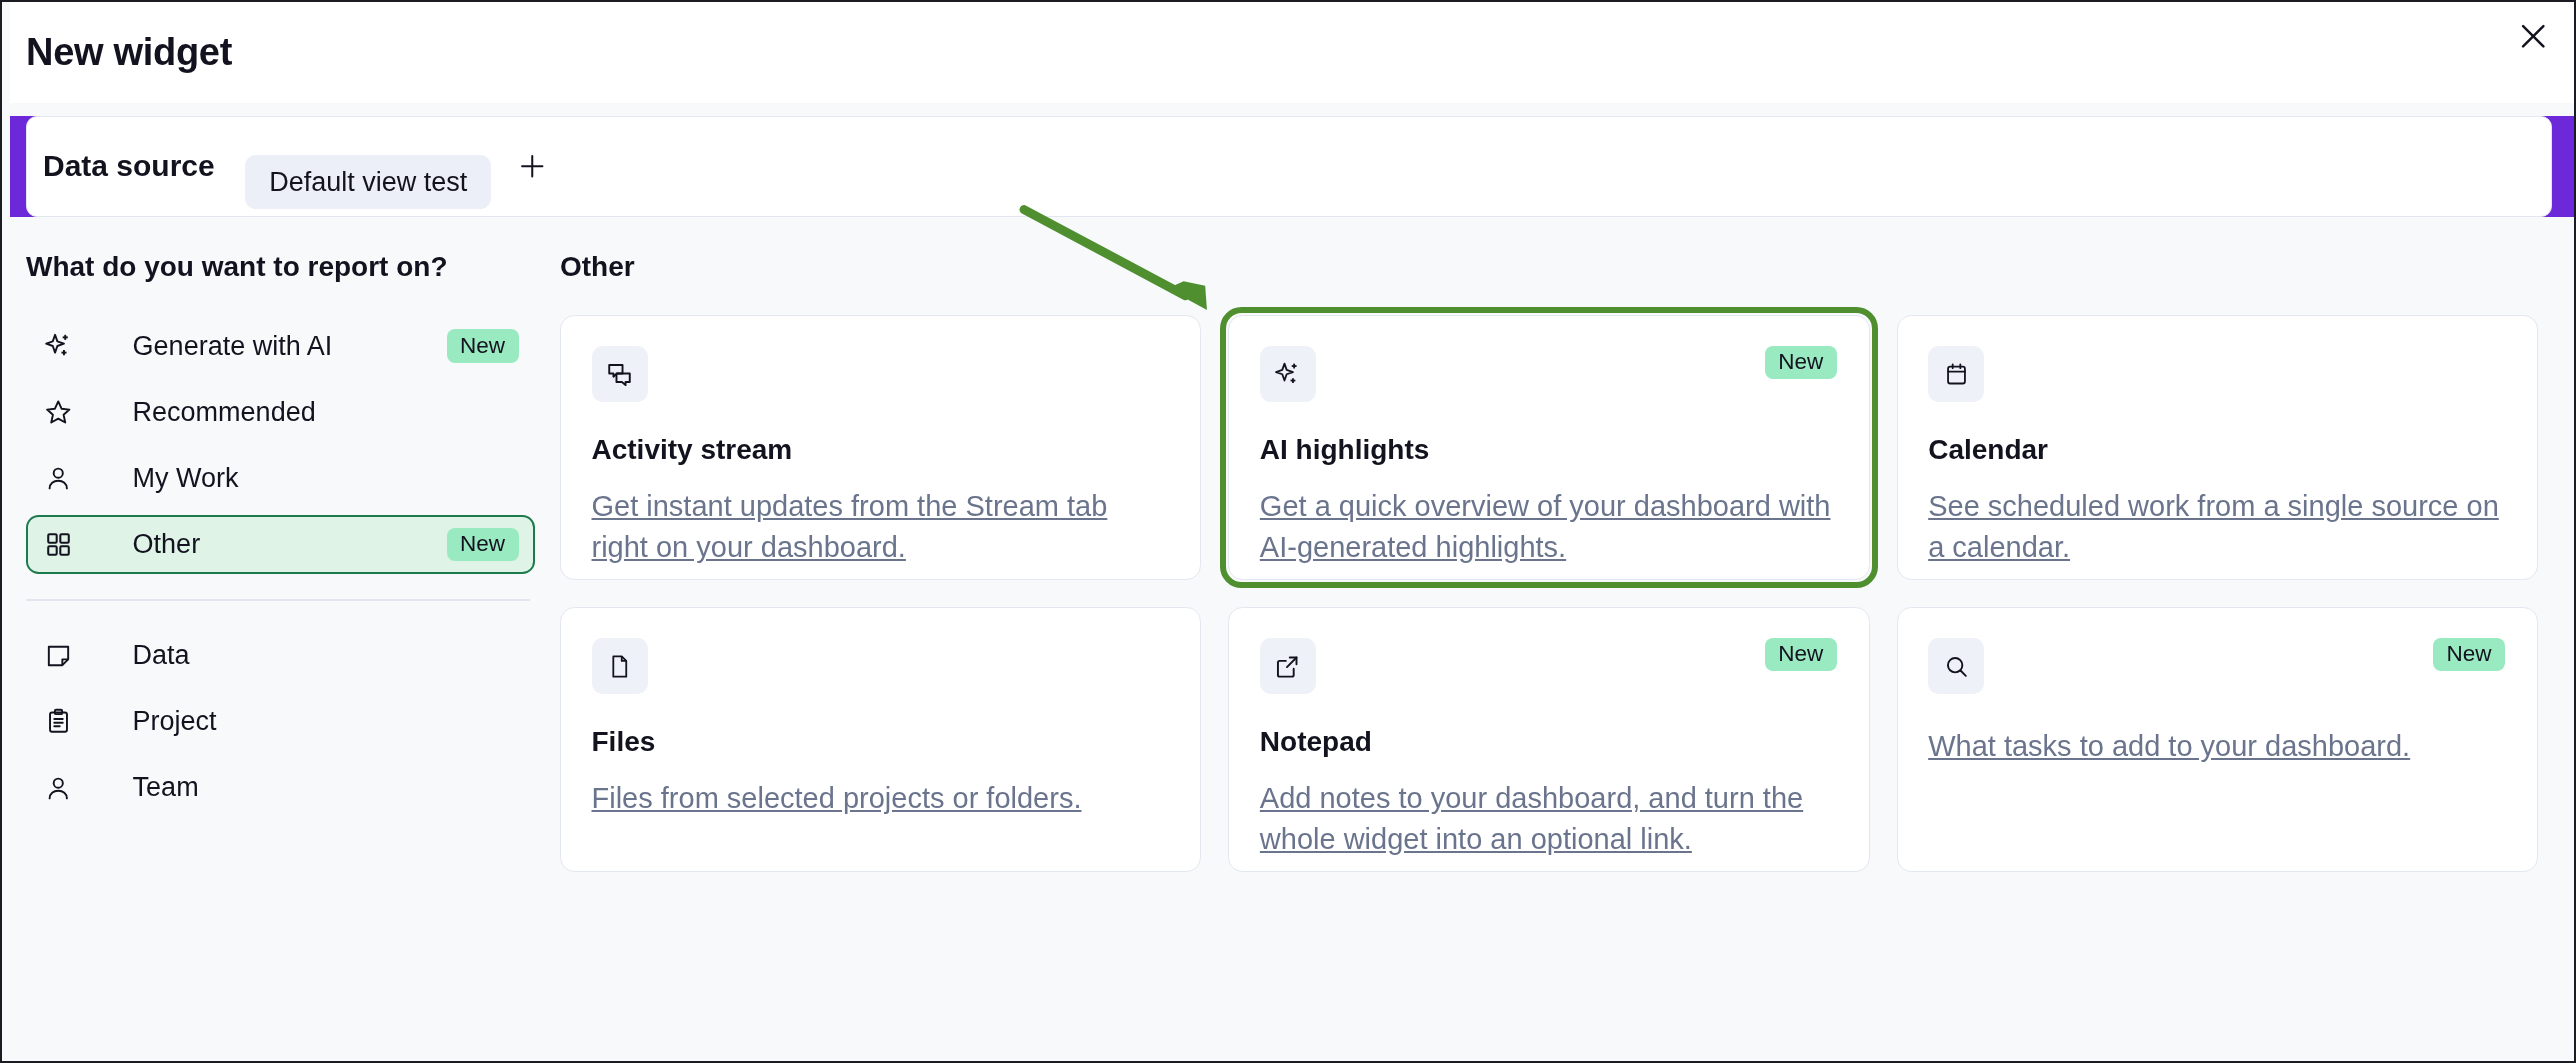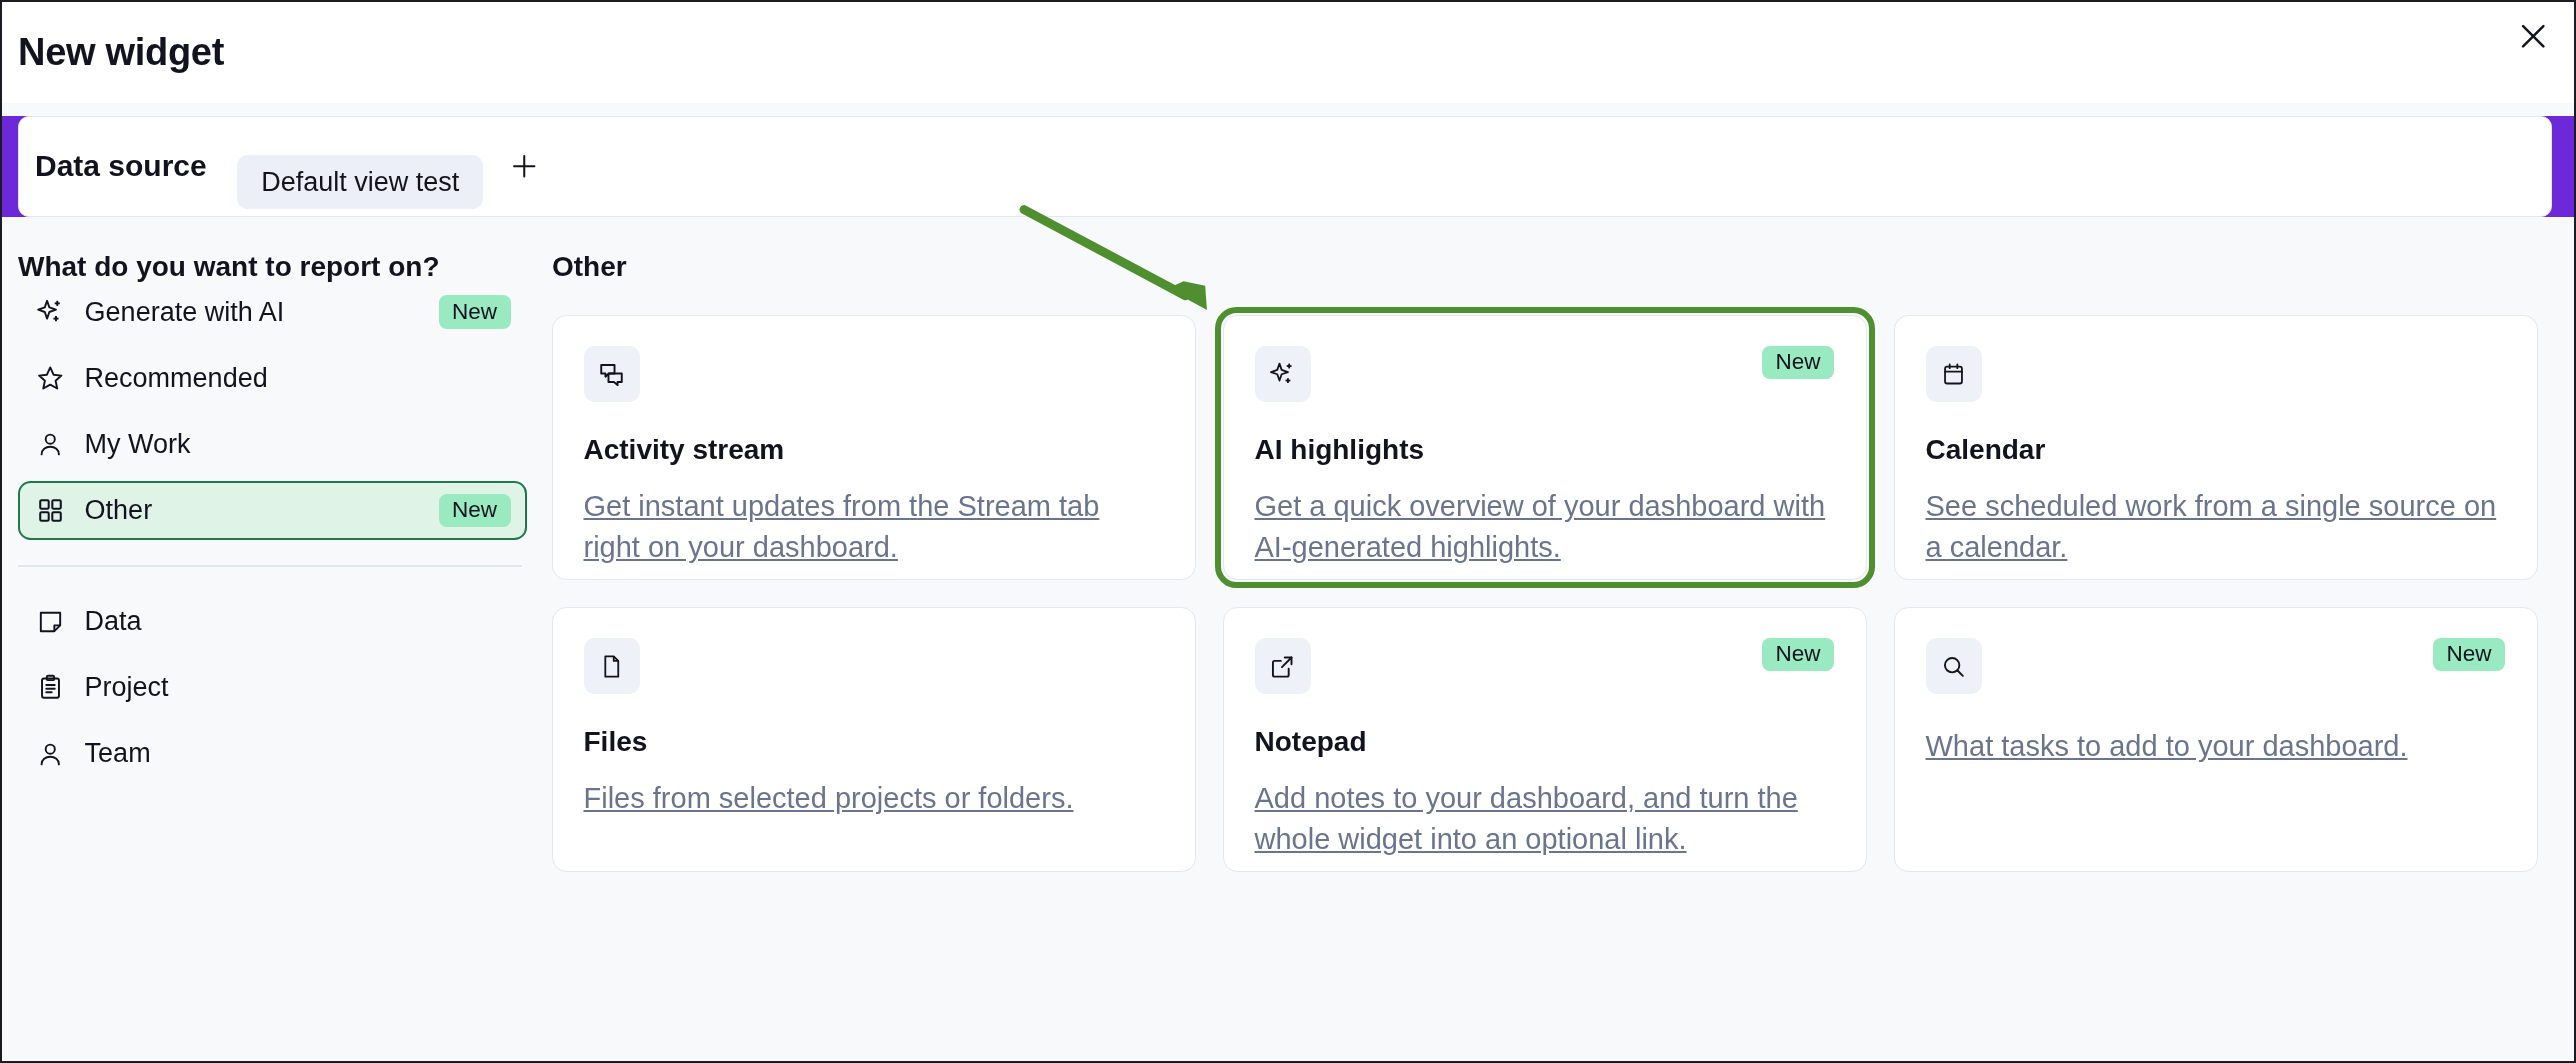--- a/index.html
+++ b/index.html
@@ -12,20 +12,21 @@
     overflow: hidden;
   }
 
   #app {
     position: relative;
     width: 2576px;
     height: 1063px;
     background: #f7f9fb;
     border: 2.7px solid #1b1b23;
     overflow: hidden;
+    padding-left: 8px;
   }
 
   
   .header {
     position: relative;
     height: 101px;
     background: #ffffff;
     display: flex;
     align-items: center;
     padding-left: 16px;
@@ -100,20 +101,21 @@
   .sidebar {
     width: 550px;
     flex: 0 0 550px;
     padding: 34px 25px 0 16px;
     background: #f7f9fb;
   }
   .sidebar-question {
     font-size: 28px;
     font-weight: bold;
     color: #13131f;
+    margin-bottom: 34px;
   }
   .nav-item {
     display: flex;
     align-items: center;
     height: 59px;
     border-radius: 12.6px;
     padding: 0 14.4px 0 12.6px;
     margin-bottom: 7.2px;
     cursor: pointer;
     border: 2.7px solid transparent;
@@ -127,20 +129,21 @@
     flex: 0 0 36px;
     display: flex;
     align-items: center;
     justify-content: center;
     margin-right: 16px;
   }
   .nav-label {
     font-size: 27px;
     color: #13131f;
     flex: 1;
+    margin-left: 40px;
   }
   .badge-new {
     background: #99e9c1;
     color: #13131f;
     font-size: 22.5px;
     border-radius: 8px;
     padding: 5.4px 13.5px;
     line-height: 1;
   }
   .nav-divider {

